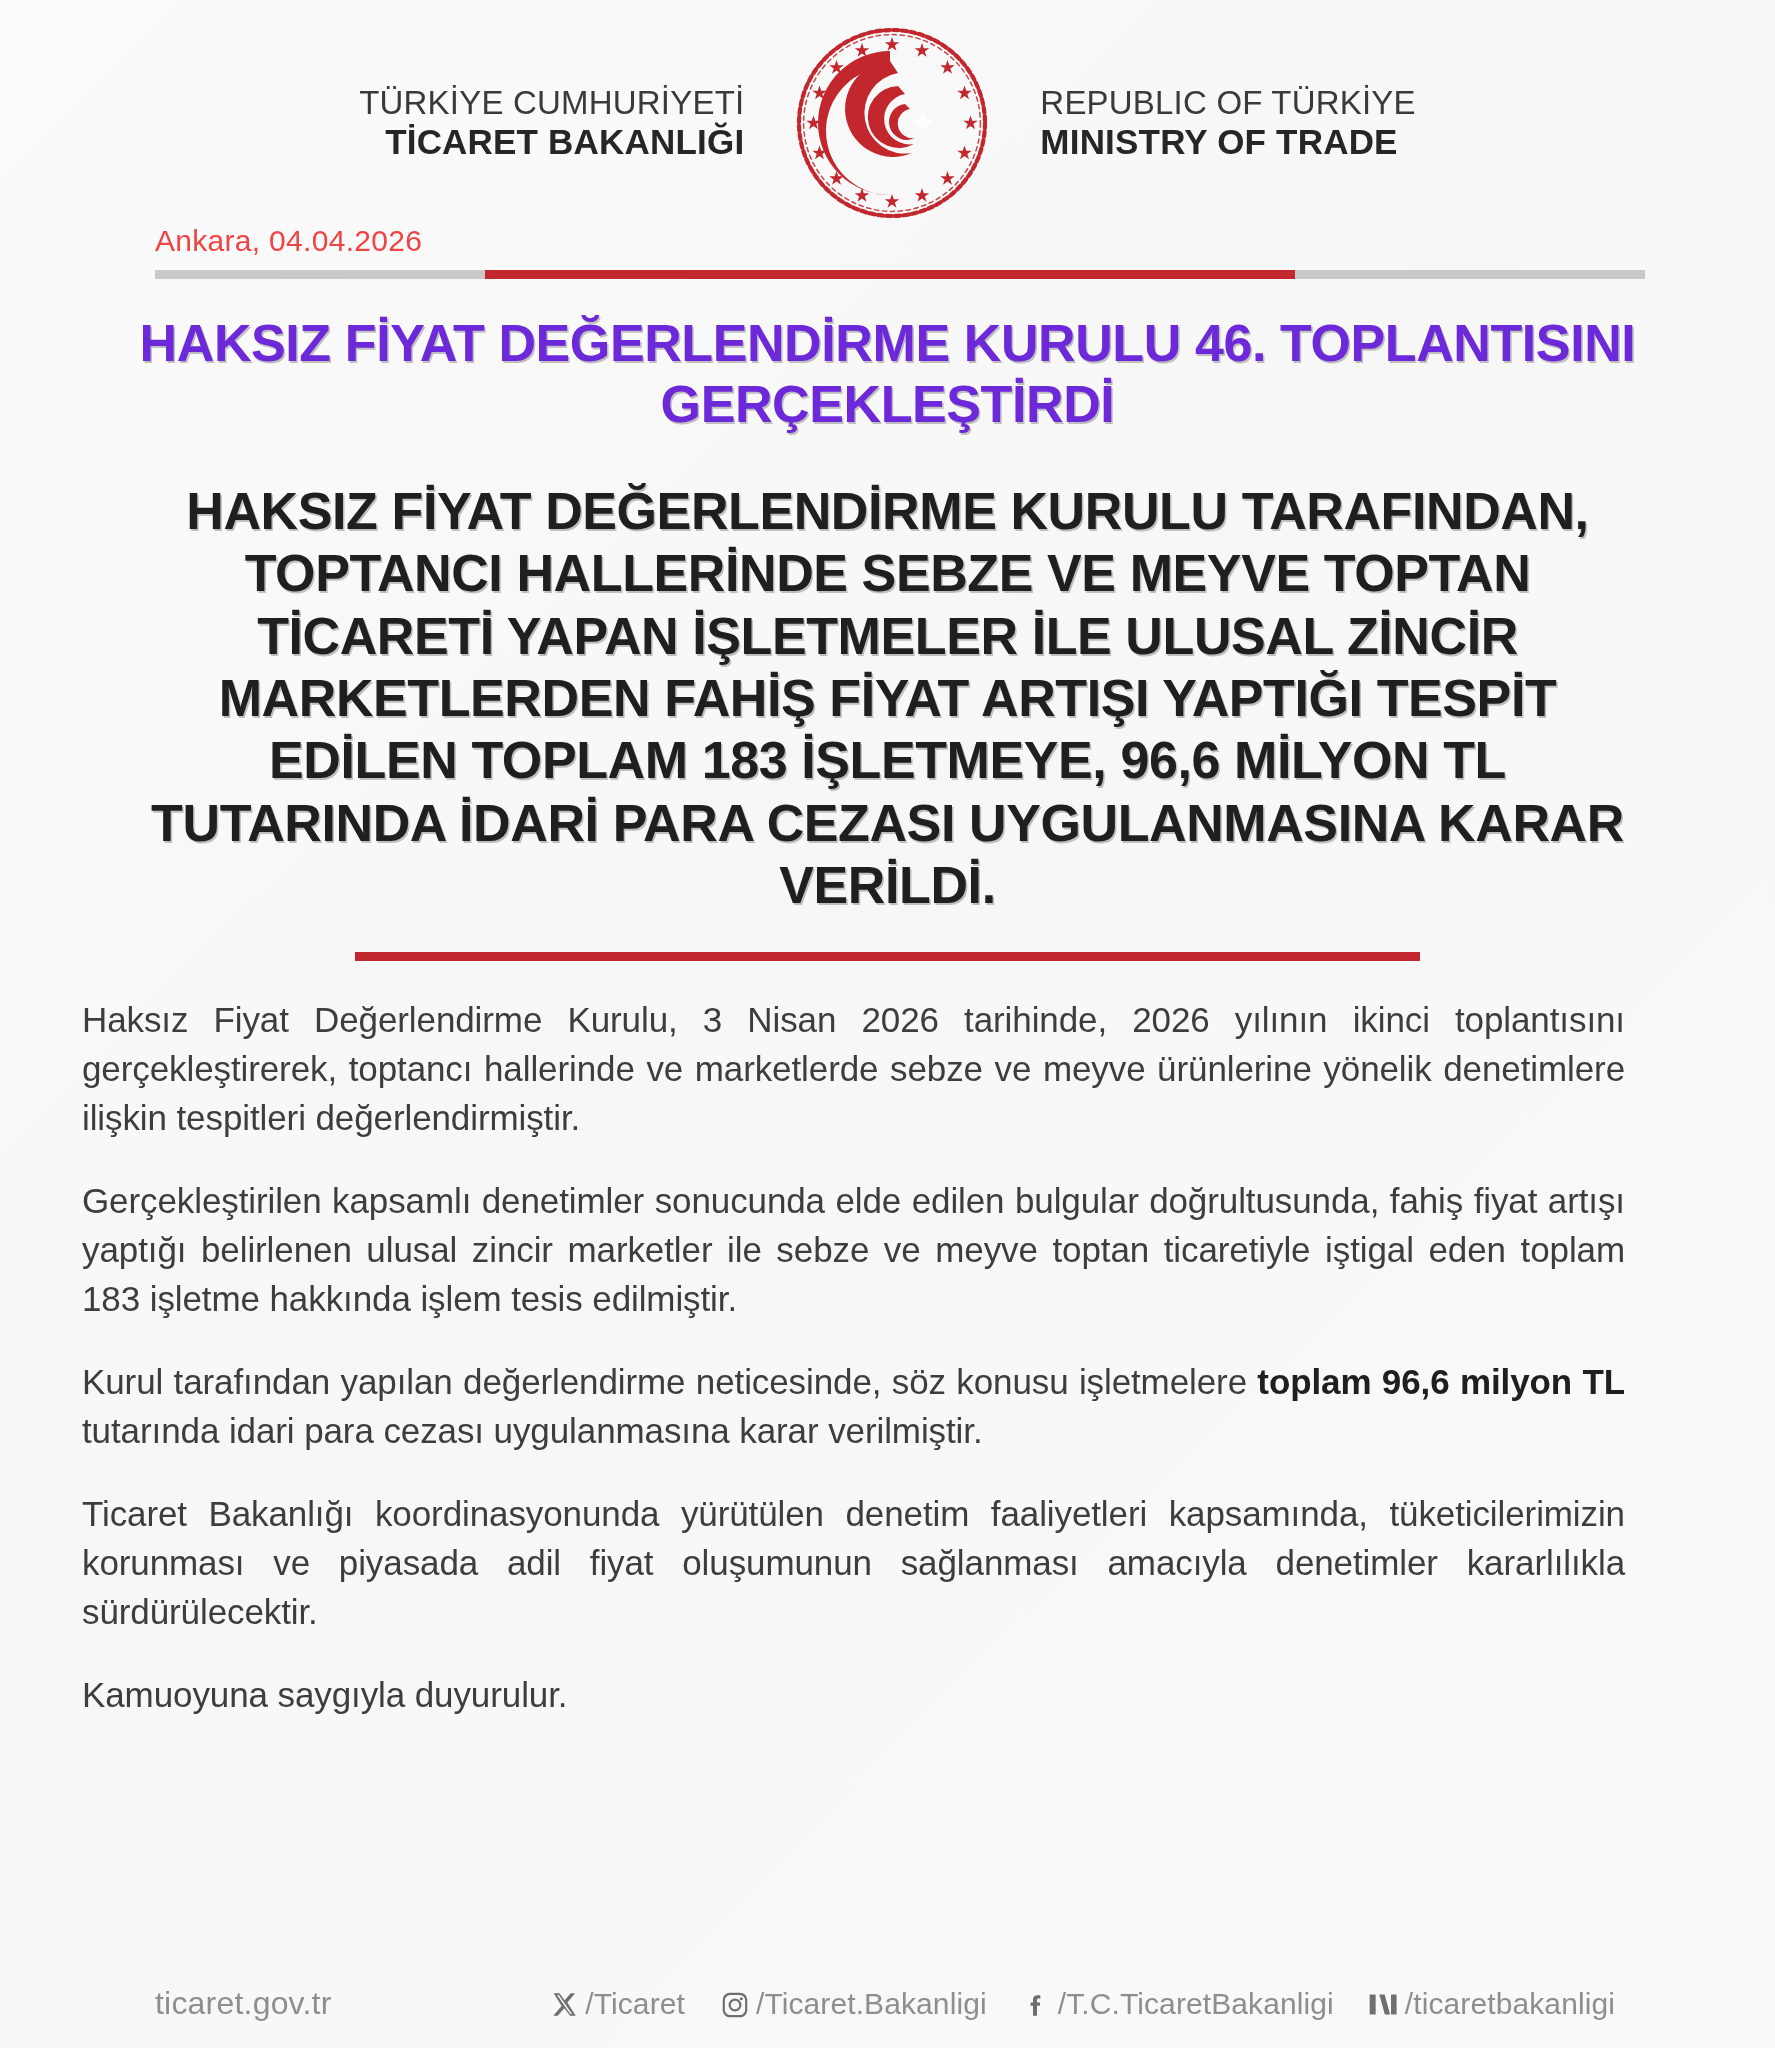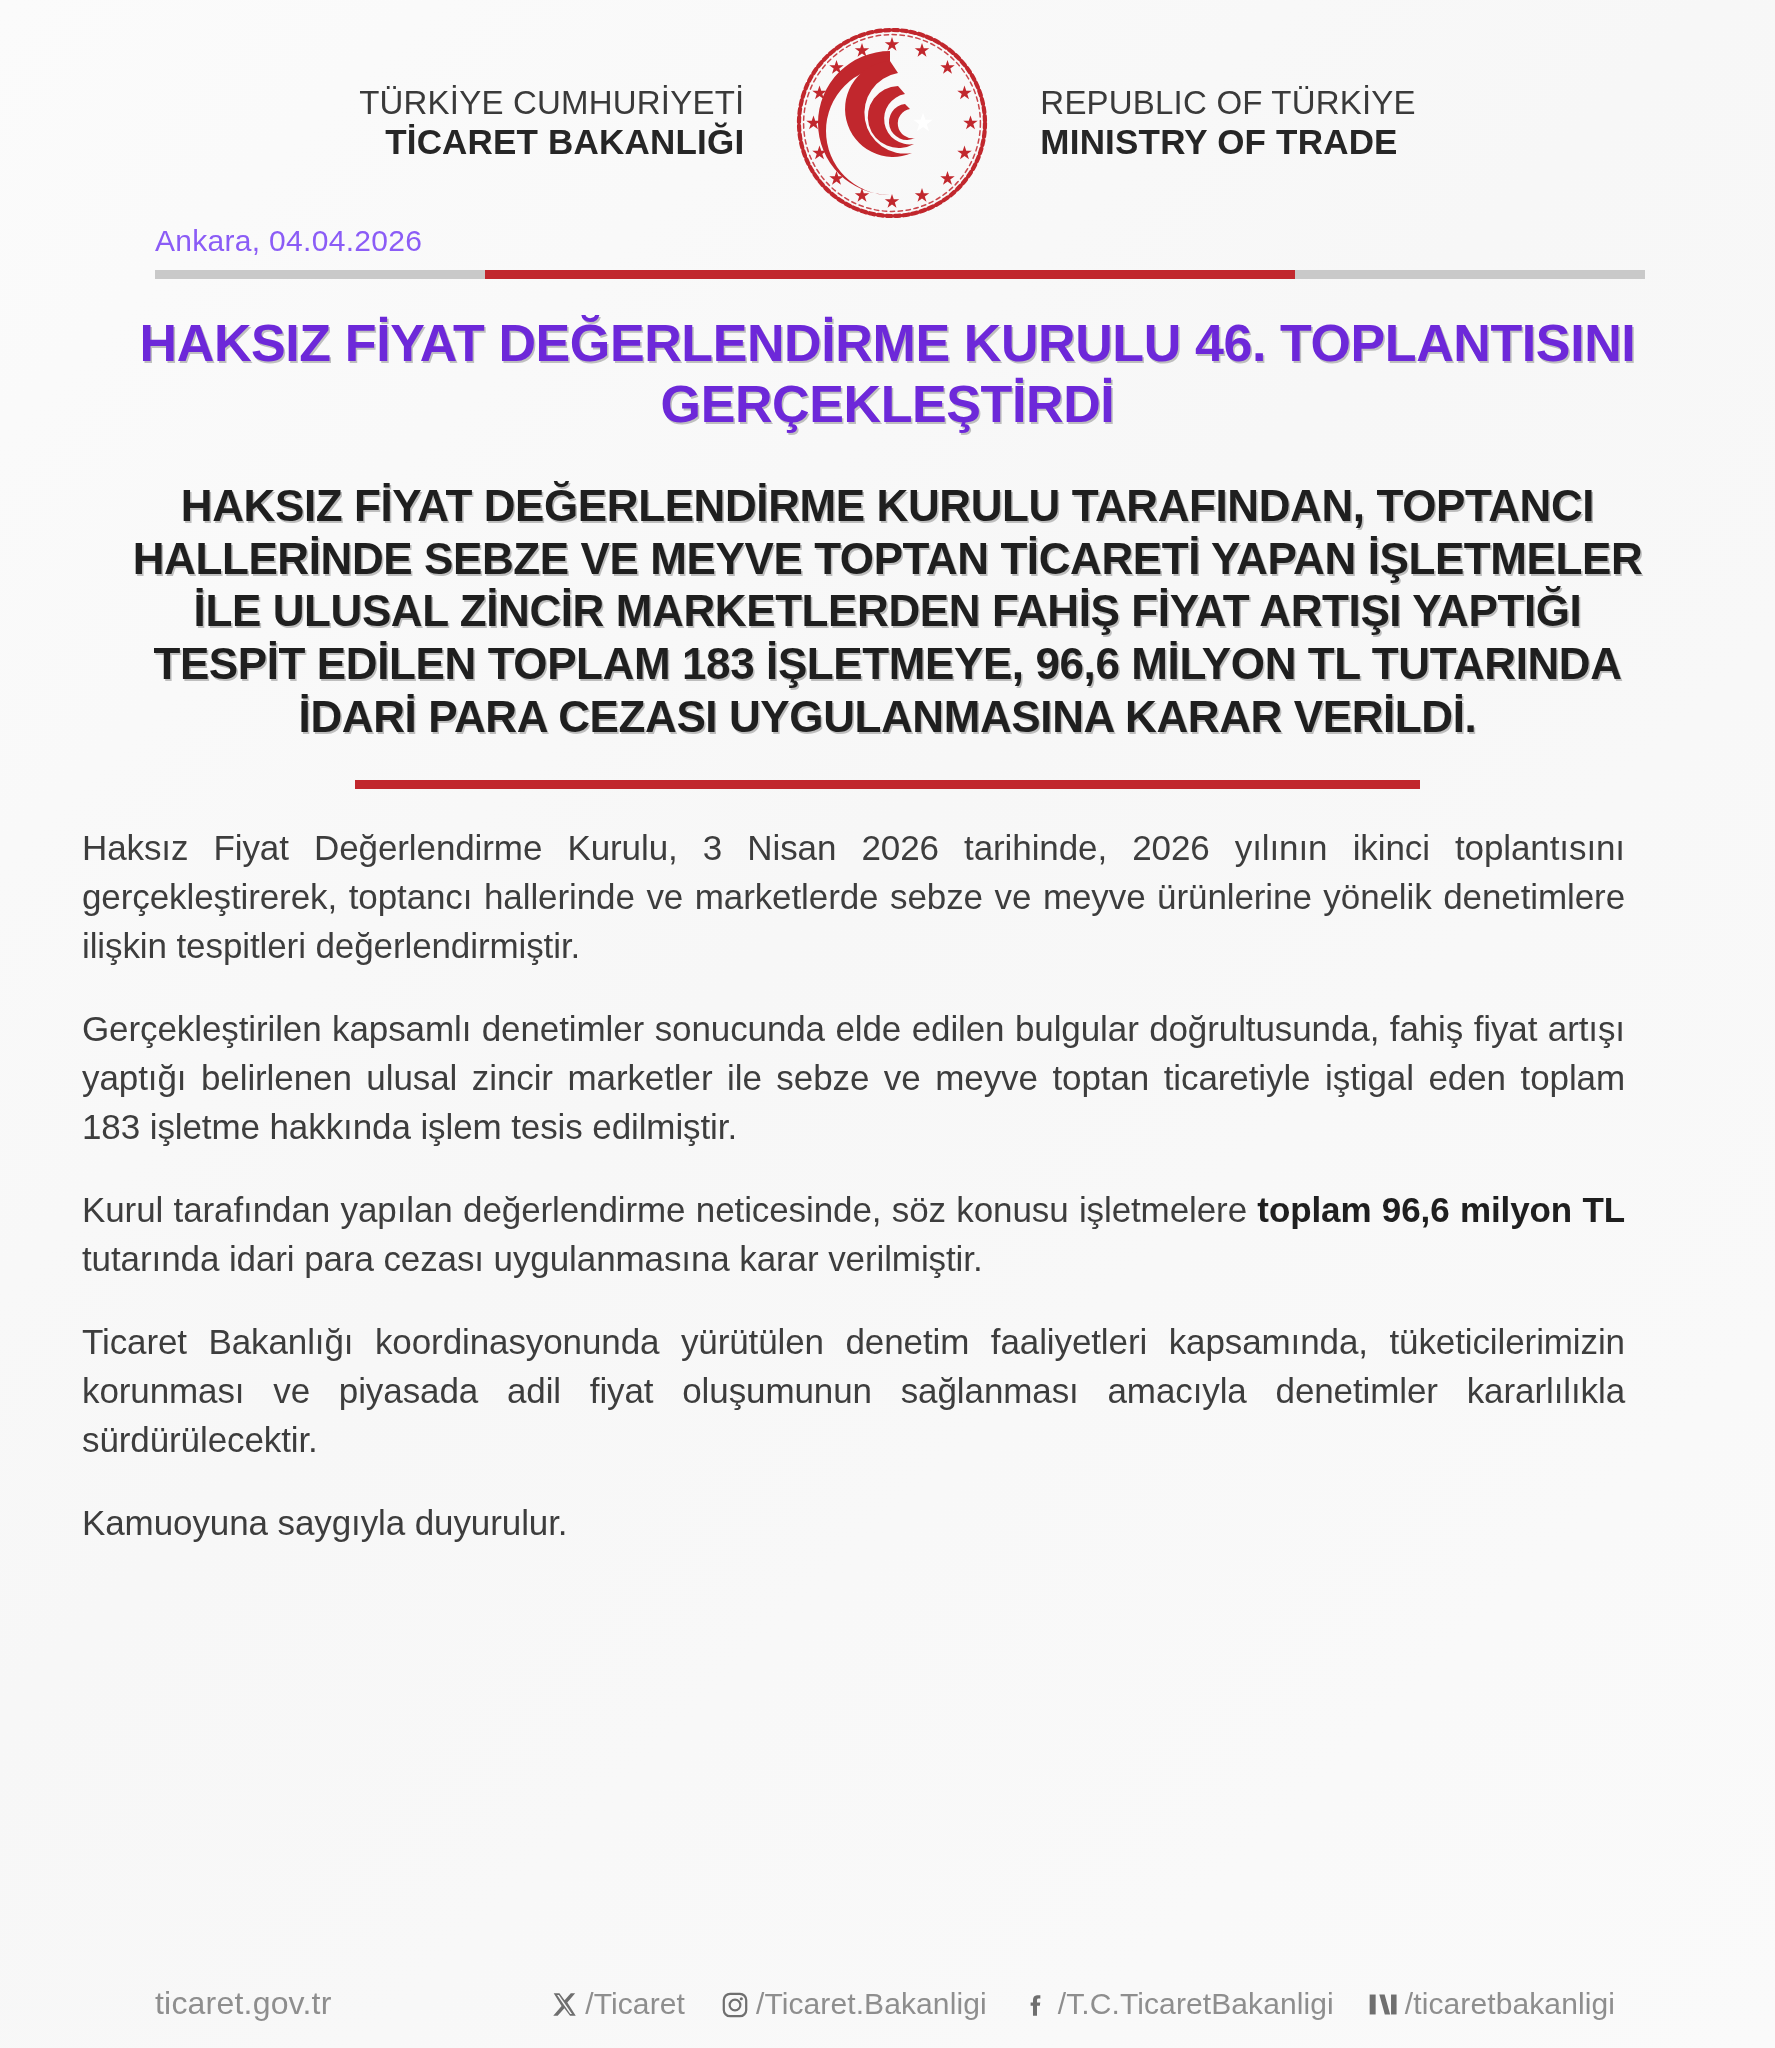--- a/index.html
+++ b/index.html
@@ -64,21 +64,21 @@
     height: 200px;
     flex: 0 0 200px;
   }
 
   
   .dateline-wrap {
     padding: 14px 0 0 0;
   }
   .dateline {
     font-size: 30px;
-    color: #8b5cf6;
+    color: #ef4444;
     font-weight: 400;
     padding-left: 155px;
     letter-spacing: 0.3px;
   }
   .rule-tri {
     margin-top: 12px;
     height: 9px;
     display: flex;
     width: 1490px;
     margin-left: 155px;
@@ -95,21 +95,21 @@
   .headline-main {
     font-size: 52px;
     font-weight: 700;
     line-height: 1.18;
     letter-spacing: -0.4px;
     color: #6d28d9;
     text-shadow: 1.5px 1.5px 0 rgba(120,120,120,0.45);
   }
   .headline-sub {
     margin-top: 44px;
-    font-size: 44px;
+    font-size: 52px;
     font-weight: 700;
     line-height: 1.20;
     letter-spacing: -0.4px;
     color: #1f1f1f;
     text-shadow: 1.5px 1.5px 0 rgba(120,120,120,0.45);
   }
 
   .rule-red-center {
     width: 1065px;
     height: 9px;

